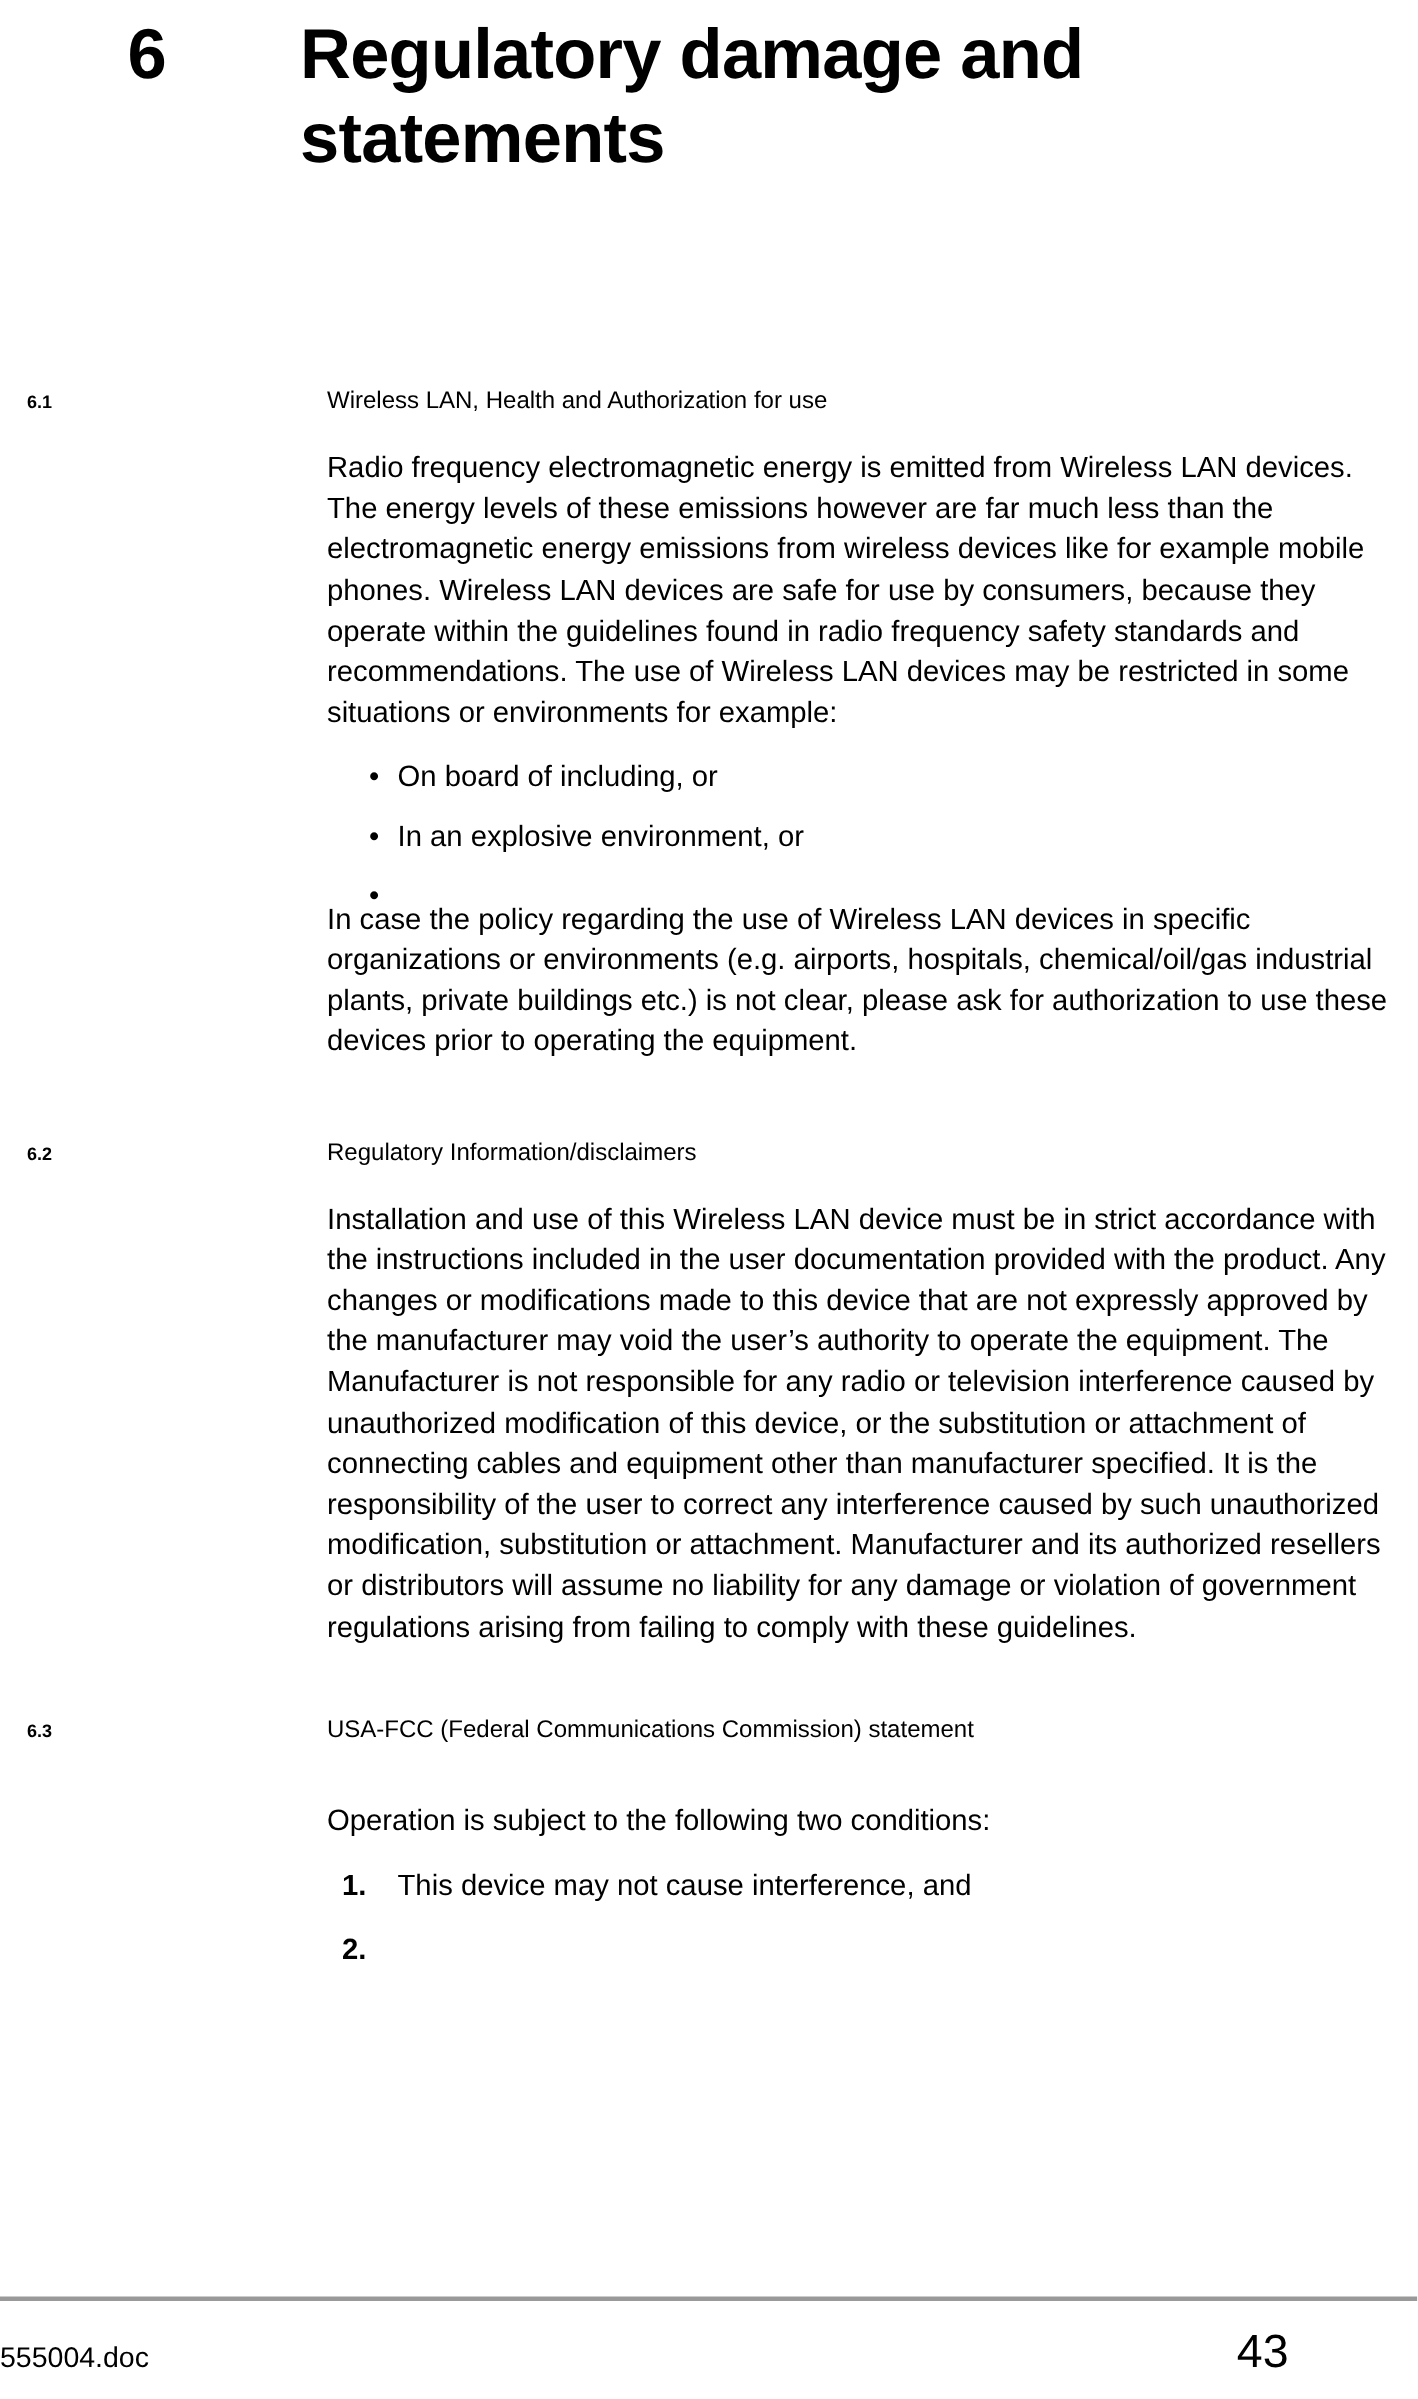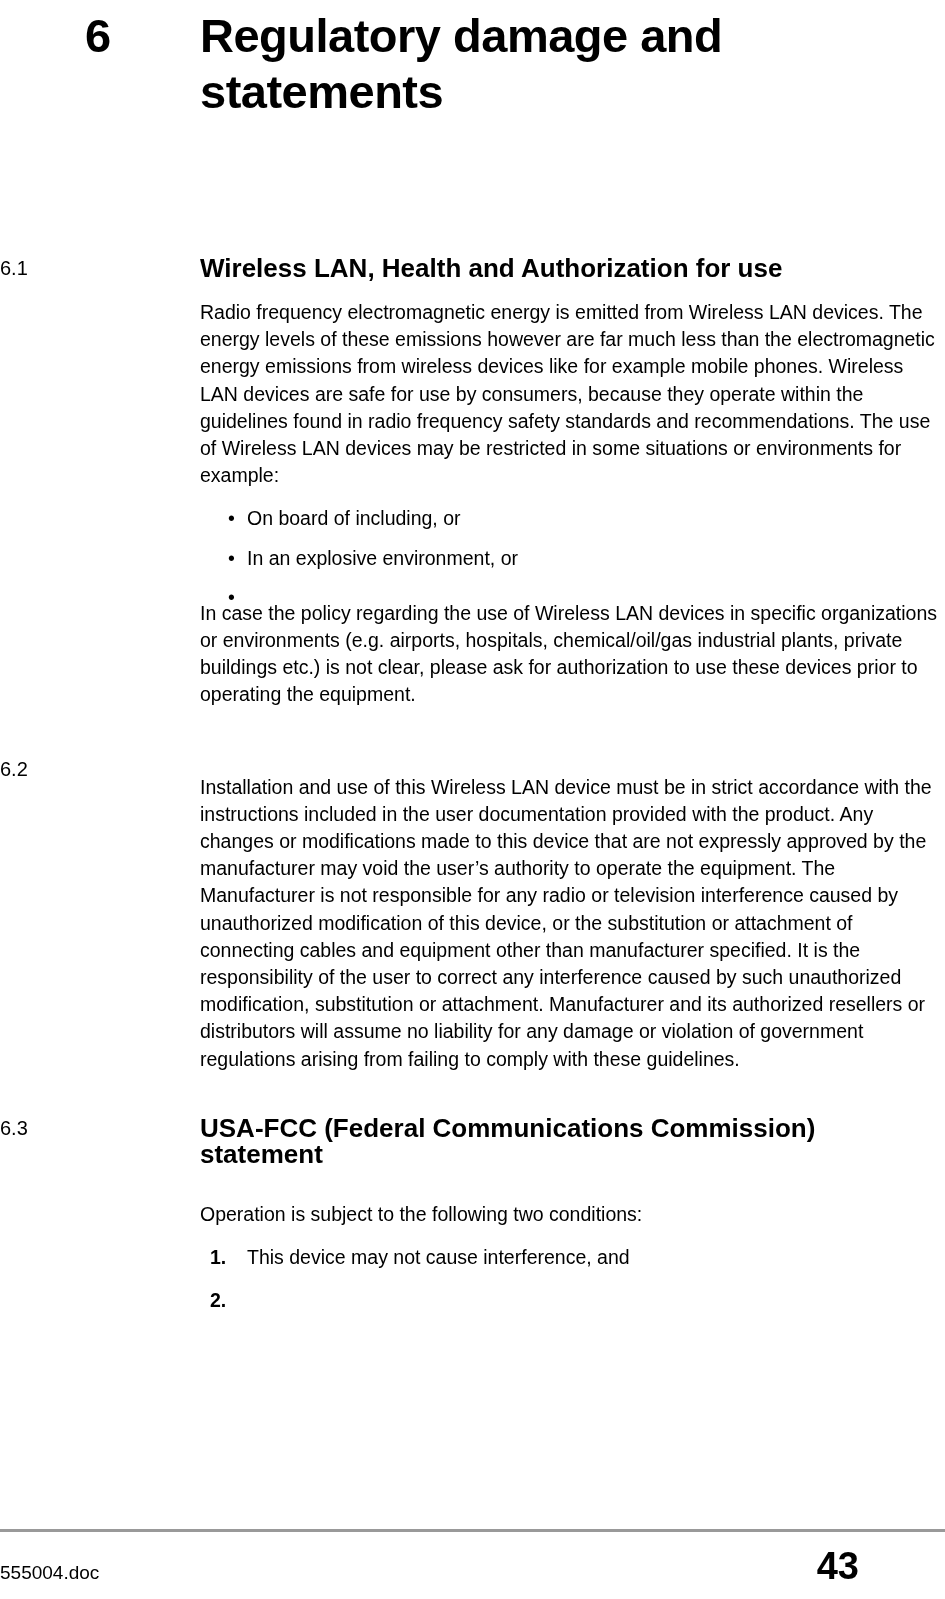--- a/index.html
+++ b/index.html
@@ -49,34 +49,35 @@
 
   
   .section {
     display: flex;
     align-items: flex-start;
   }
   .section-number {
     width: 200px;
     flex: 0 0 200px;
     box-sizing: border-box;
-    font-size: 20px;
-    font-weight: normal;
+    font-size: 12px;
+    font-weight: bold;
     line-height: 26px;
     padding-left: 0px;
+    margin-left: 18px;
   }
   .section-body {
     flex: 1 1 auto;
     width: 745px;
     box-sizing: border-box;
     padding-right: 5px;
   }
   .section-heading {
-    font-size: 26px;
-    font-weight: bold;
+    font-size: 16px;
+    font-weight: normal;
     line-height: 26px;
     margin: 0;
   }
   .para {
     font-size: 19.5px;
     line-height: 27.2px;
     margin: 0;
   }
   .gap-after-heading { height: 18px; }
   .gap-para { height: 16px; }
@@ -149,22 +150,22 @@
     justify-content: space-between;
     padding-top: 17px;
     padding-bottom: 14px;
     padding-right: 5px;
   }
   .footer-doc {
     font-size: 19px;
     line-height: 24px;
   }
   .footer-page {
-    font-size: 38px;
-    font-weight: bold;
+    font-size: 31px;
+    font-weight: normal;
     line-height: 34px;
   }
 </style>
 </head>
 <body>
 
 <div class="page">
 
   <div class="chapter">
     <div class="chapter-number">6</div>
@@ -196,20 +197,21 @@
       <div class="gap-para"></div>
       <p class="para">In case the policy regarding the use of Wireless LAN devices in specific organizations or environments (e.g. airports, hospitals, chemical/oil/gas industrial plants, private buildings etc.) is not clear, please ask for authorization to use these devices prior to operating the equipment.</p>
     </div>
   </div>
 
   <div class="gap-section"></div>
 
   <div class="section">
     <div class="section-number">6.2</div>
     <div class="section-body">
+      <div class="section-heading">Regulatory Information/disclaimers</div>
       <div class="gap-after-heading"></div>
       <p class="para">Installation and use of this Wireless LAN device must be in strict accordance with the instructions included in the user documentation provided with the product. Any changes or modifications made to this device that are not expressly approved by the manufacturer may void the user’s authority to operate the equipment. The Manufacturer is not responsible for any radio or television interference caused by unauthorized modification of this device, or the substitution or attachment of connecting cables and equipment other than manufacturer specified. It is the responsibility of the user to correct any interference caused by such unauthorized modification, substitution or attachment. Manufacturer and its authorized resellers or distributors will assume no liability for any damage or violation of government regulations arising from failing to comply with these guidelines.</p>
     </div>
   </div>
 
   <div class="gap-section-sm"></div>
 
   <div class="section">
     <div class="section-number">6.3</div>
     <div class="section-body">

